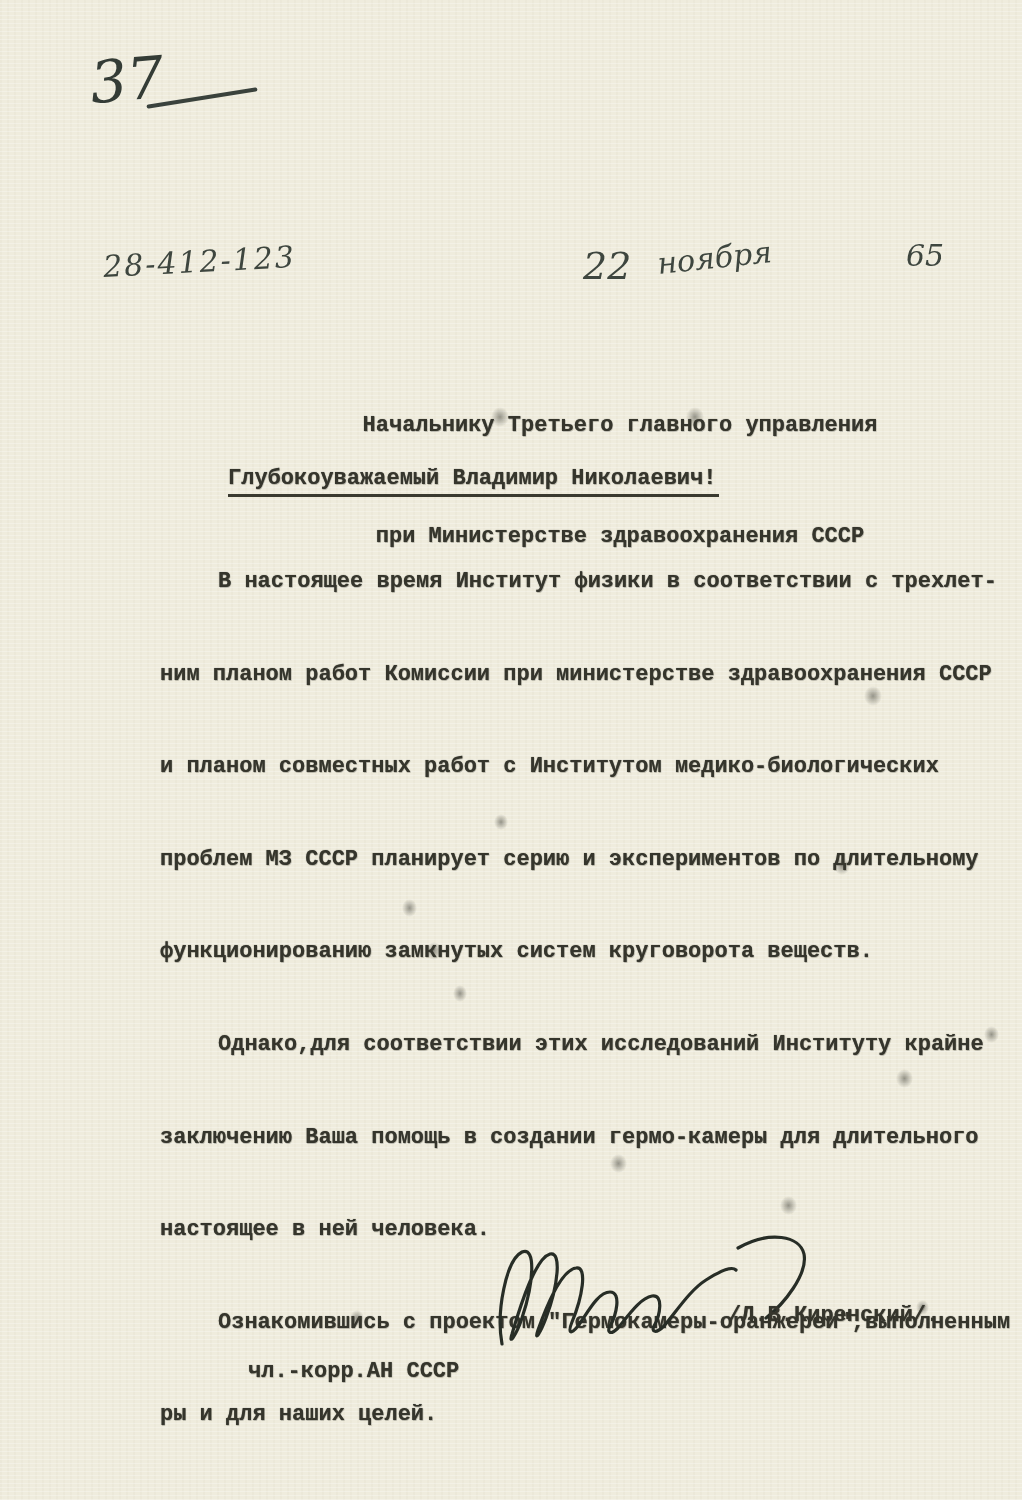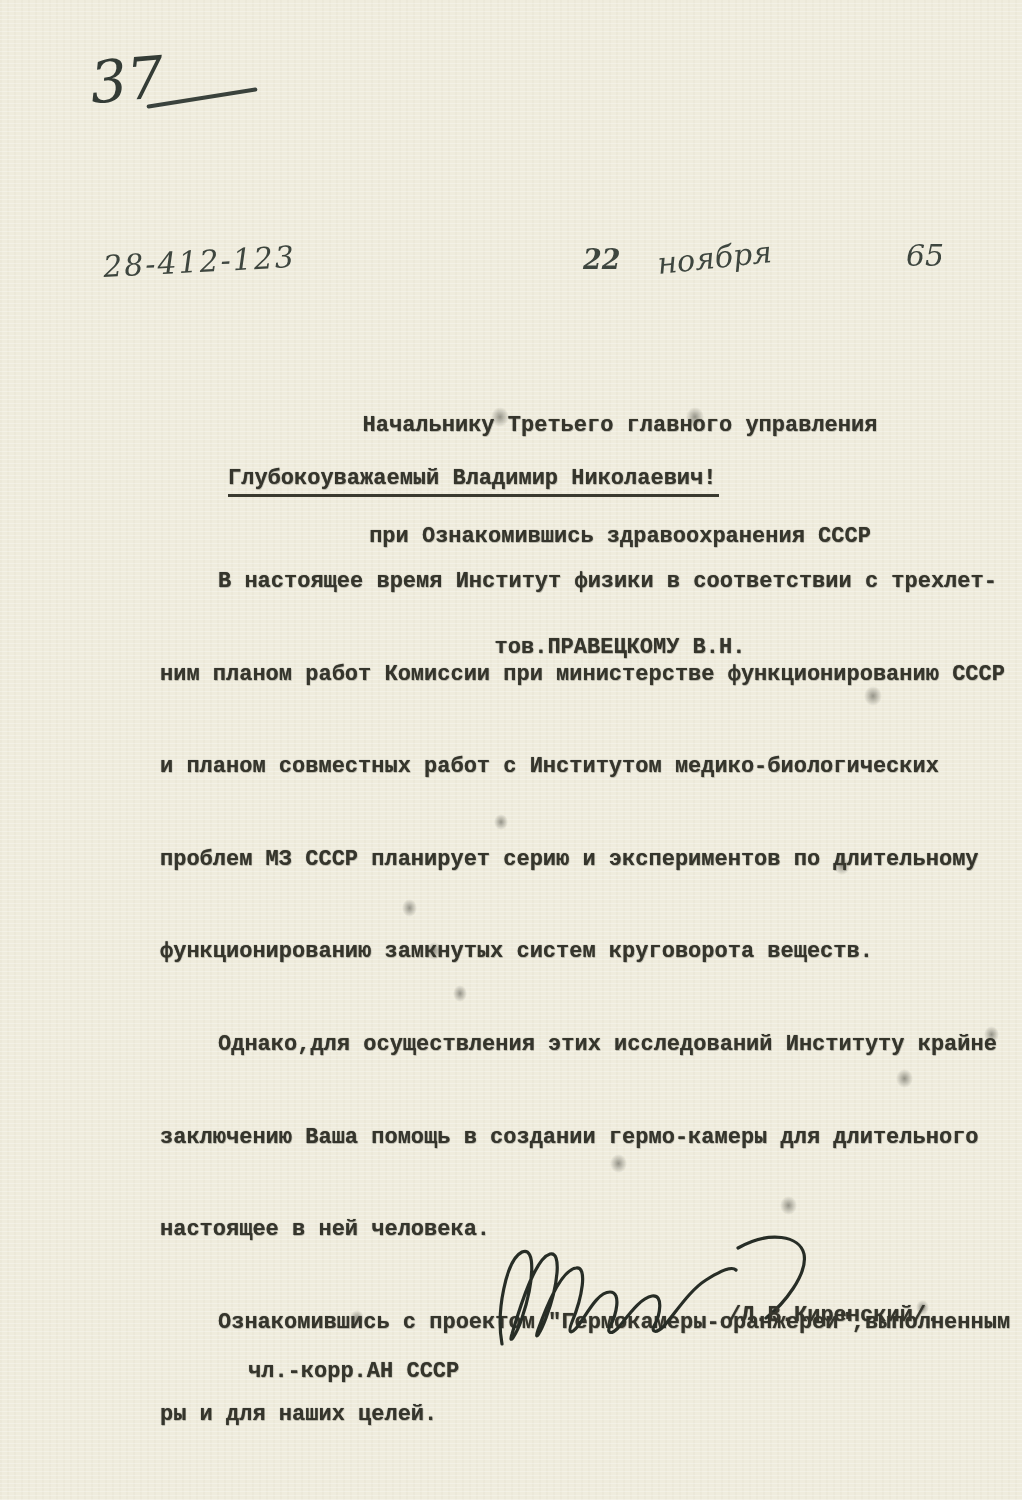--- a/index.html
+++ b/index.html
@@ -34,21 +34,21 @@
   .sig-title { position:absolute; left:248px; top:1282px; line-height:36px; }
   .sig-name  { position:absolute; left:728px; top:1303px;font-family:Liberation Mono, monospace; }
   .hw {
     position:absolute; font-family:"DejaVu Serif", serif; font-style:italic;
     color:#3e463f; white-space:nowrap;
   }
   .hw-pagenum { left:90px;  top:46px;  font-size:58px; transform:rotate(-5deg); color:#343c36; }
   .strike37   { position:absolute; left:146px; top:96px; width:112px; height:4px;
                 background:#3a423c; border-radius:2px; transform:rotate(-9deg); }
   .hw-ref   { left:103px; top:244px; font-size:30px; transform:rotate(-3deg); letter-spacing:2px; }
-  .hw-day   { left:583px; top:244px; font-size:27px;font-weight:bold; }
+  .hw-day   { left:583px; top:244px; font-size:38px; }
   .hw-month { left:657px; top:240px; font-size:30px; transform:rotate(-6deg); }
   .hw-year  { left:906px; top:238px; font-size:30px; }
   .sig-svg { position:absolute; left:470px; top:1226px; }
   .smudge {
     position:absolute; border-radius:50%; pointer-events:none;
     background:radial-gradient(closest-side, rgba(60,60,52,.5), rgba(60,60,52,.22) 55%, transparent);
     filter:blur(.7px);
   }
 </style>
 </head>
@@ -58,33 +58,32 @@
 
   <div class="hw hw-pagenum">37</div>
   <div class="strike37"></div>
   <div class="hw hw-ref">28-412-123</div>
   <div class="hw hw-day">22</div>
   <div class="hw hw-month">ноября</div>
   <div class="hw hw-year">65</div>
 
   <div class="recipient typed">
     <div>Начальнику Третьего главного управления</div>
-    <div>при Ознакомившись здравоохранения СССР</div>
-    <div>тов.ПРАВЕЦКОМУ В.Н.</div>
+    <div>при Министерстве здравоохранения СССР</div>
   </div>
 
   <div class="salutation typed">Глубокоуважаемый Владимир Николаевич!</div>
 
   <div class="body-block typed">
     <div class="line ind">В настоящее время Институт физики в соответствии с трехлет-</div>
-    <div class="line">ним планом работ Комиссии при министерстве функционированию СССР</div>
+    <div class="line">ним планом работ Комиссии при министерстве здравоохранения СССР</div>
     <div class="line">и планом совместных работ с Институтом медико-биологических</div>
     <div class="line">проблем МЗ СССР планирует серию и экспериментов по длительному</div>
     <div class="line">функционированию замкнутых систем круговорота веществ.</div>
-    <div class="line ind">Однако,для осуществления этих исследований Институту крайне</div>
+    <div class="line ind">Однако,для соответствии этих исследований Институту крайне</div>
     <div class="line">заключению Ваша помощь в создании гермо-камеры для длительного</div>
     <div class="line">настоящее в ней человека.</div>
     <div class="line ind">Ознакомившись с проектом "Гермокамеры-оранжереи",выполненным</div>
     <div class="line">ры и для наших целей.</div>
     
     
     
     
     
     

